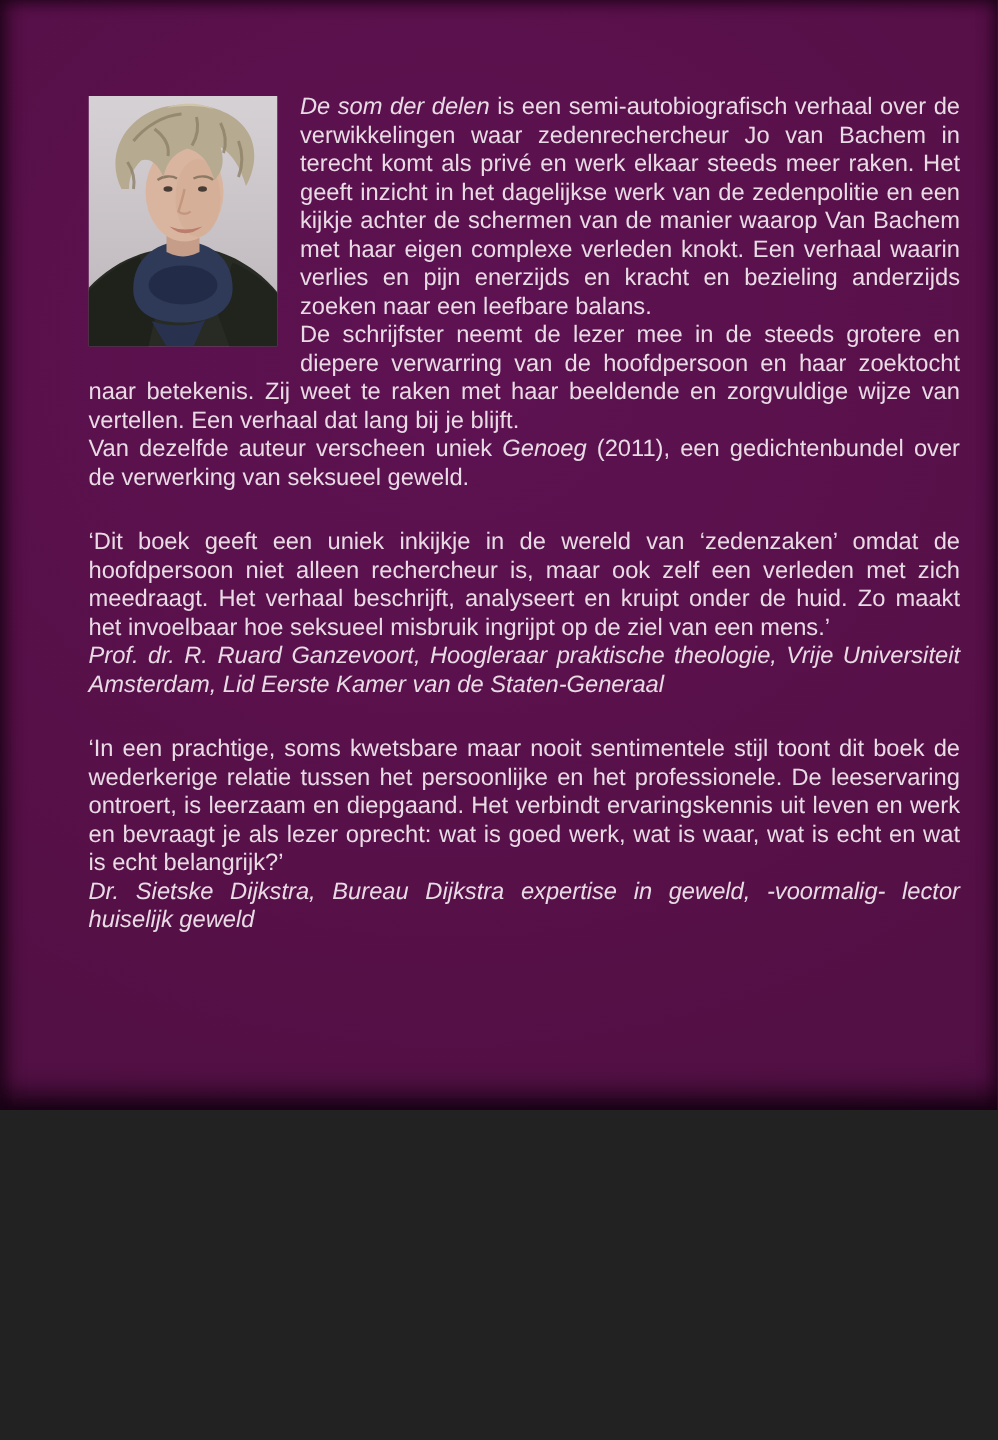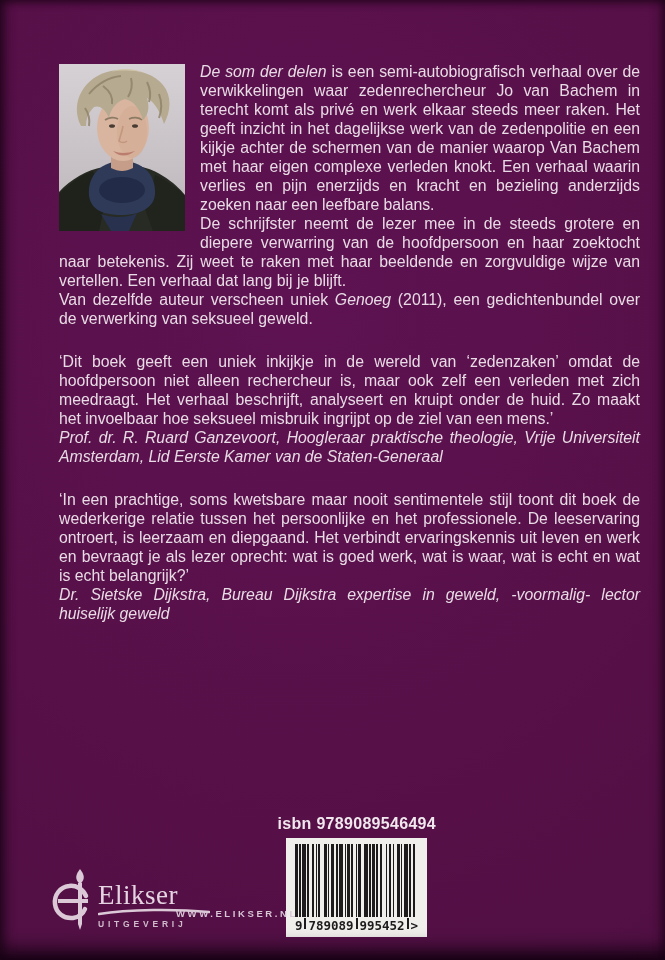--- a/index.html
+++ b/index.html
@@ -1,18 +1,18 @@
 <!DOCTYPE html>
 <html><head>
 <meta charset="utf-8">
 <style>
   html,body{margin:0;padding:0;background:#222;}
   .cover{
     position:relative;
-    width:665px;height:960px;
+    width:665px;height:740px;
     background:radial-gradient(120% 95% at 45% 32%, #5e1252 0%, #571048 52%, #521044 78%, #4a0c3e 100%);
     font-family:"Liberation Sans", sans-serif;
     overflow:hidden;
   }
   .vignette{
     position:absolute;inset:0;pointer-events:none;z-index:50;
     box-shadow:
       inset 0 5px 9px -3px rgba(26,4,22,.75),
       inset 9px 0 12px -5px rgba(26,4,22,.7),
       inset -7px 0 10px -5px rgba(26,4,22,.6),

